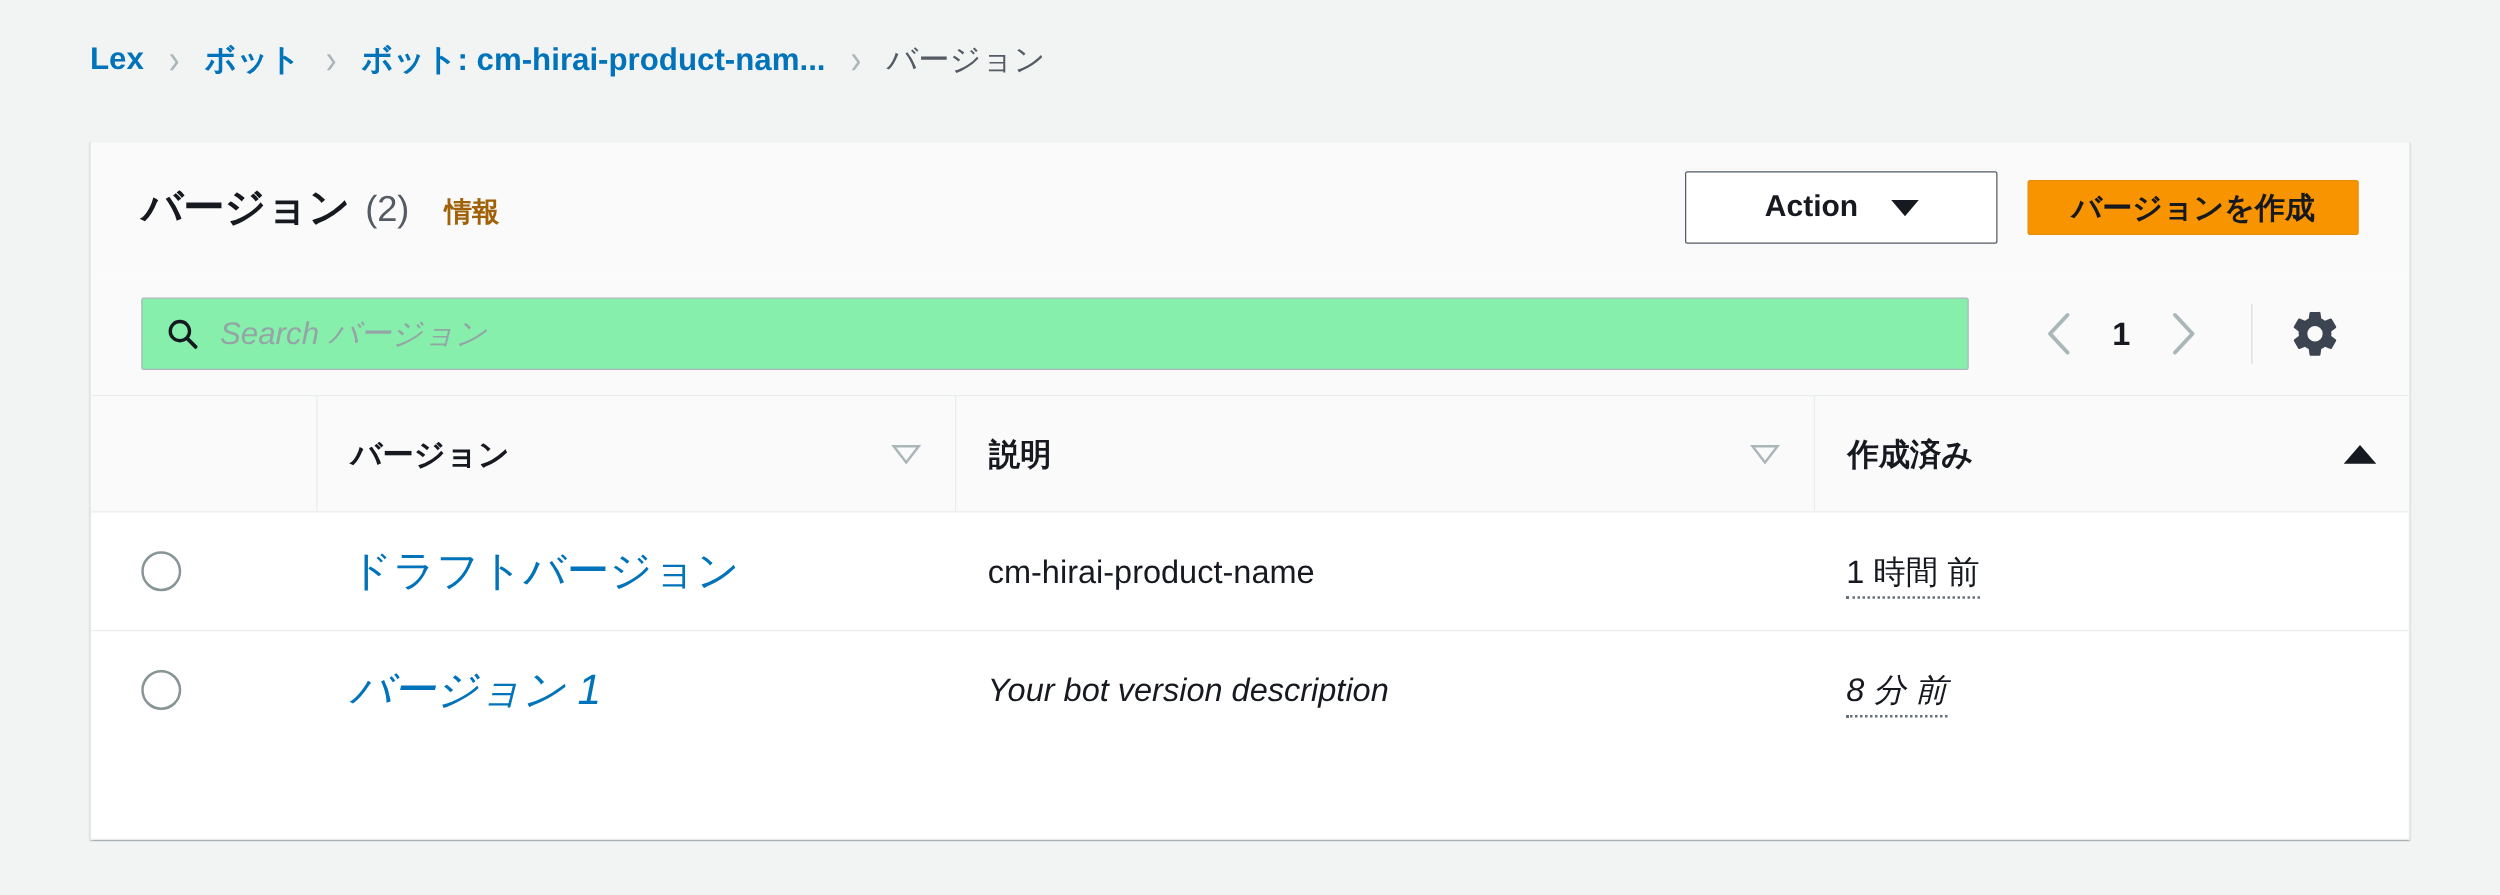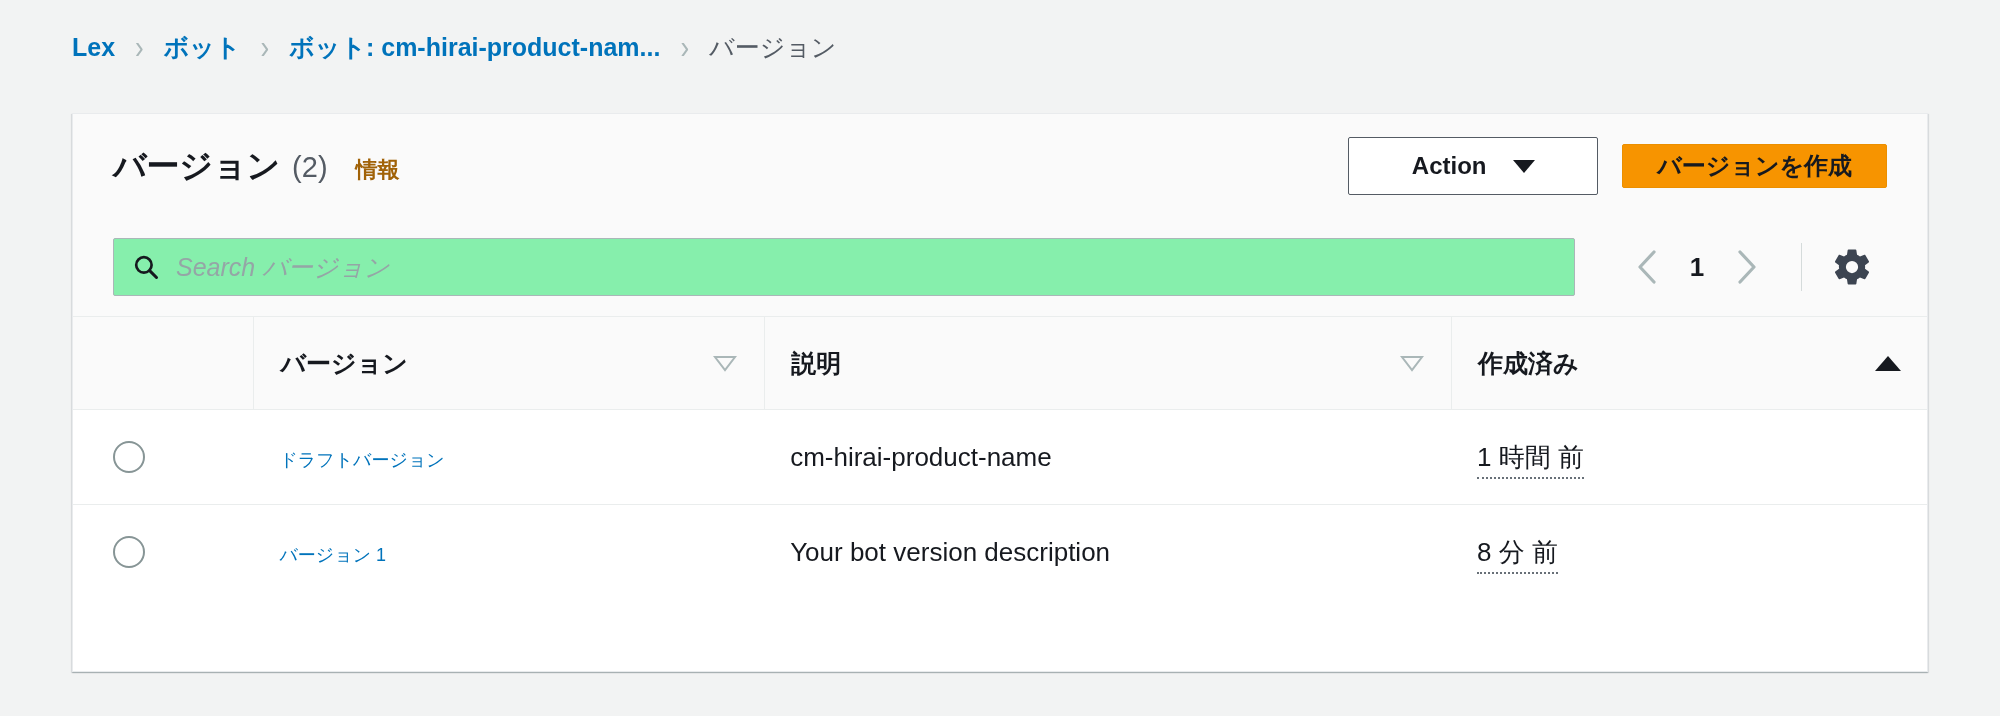--- a/index.html
+++ b/index.html
@@ -270,42 +270,42 @@
 
   .tbl tbody td {
     height: 95px;
     padding: 0 26px;
     font-size: 26px;
     color: #16191f;
     border-bottom: 1px solid #eaeded;
     vertical-align: middle;
     box-sizing: border-box;
   }
-  .tbl tbody tr:last-child td { border-bottom: none; }
+  .tbl tbody tr:last-child td { border-bottom: none; font-style: italic; }
 
   .col-select { width: 126px; padding-left: 40px !important; padding-right: 0 !important; }
   .col-version { width: 470px; }
   .col-desc { width: 632px; }
   .col-created { width: 438px; margin-left: 19px; }
 
   .radio {
     width: 32px;
     height: 32px;
     border: 2px solid #879596;
     border-radius: 50%;
     background: #ffffff;
     box-sizing: border-box;
     cursor: pointer;
     display: block;
   }
 
   .row-link {
     color: #0073bb;
     text-decoration: none;
-    font-size: 18px;
+    font-size: 34px;
     cursor: pointer;
     white-space: nowrap;
   }
   .cell-text { white-space: nowrap; }
   .ts {
     border-bottom: 2px dotted #687078;
     padding-bottom: 5px;
     cursor: default;
     white-space: nowrap;
   }

